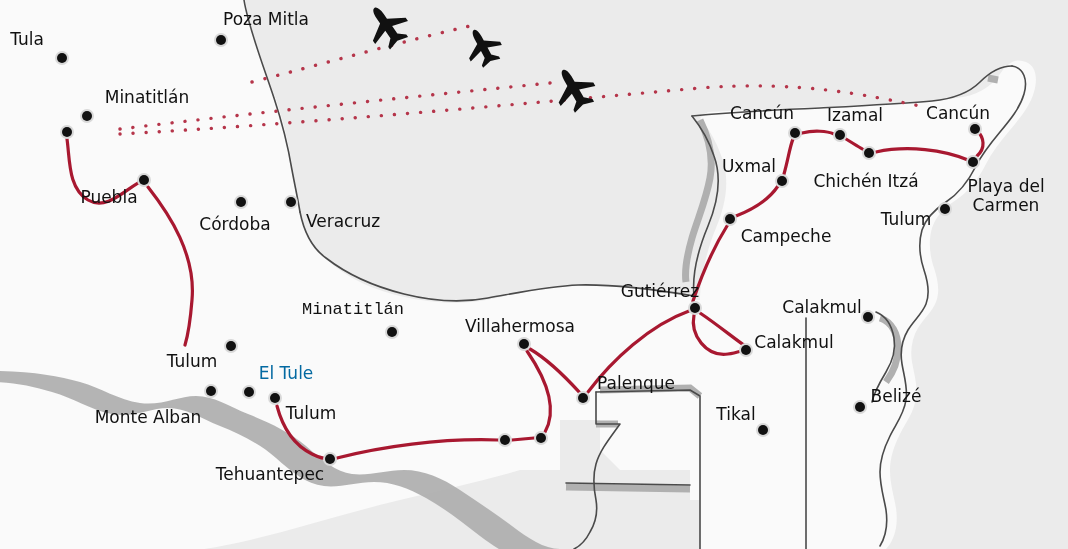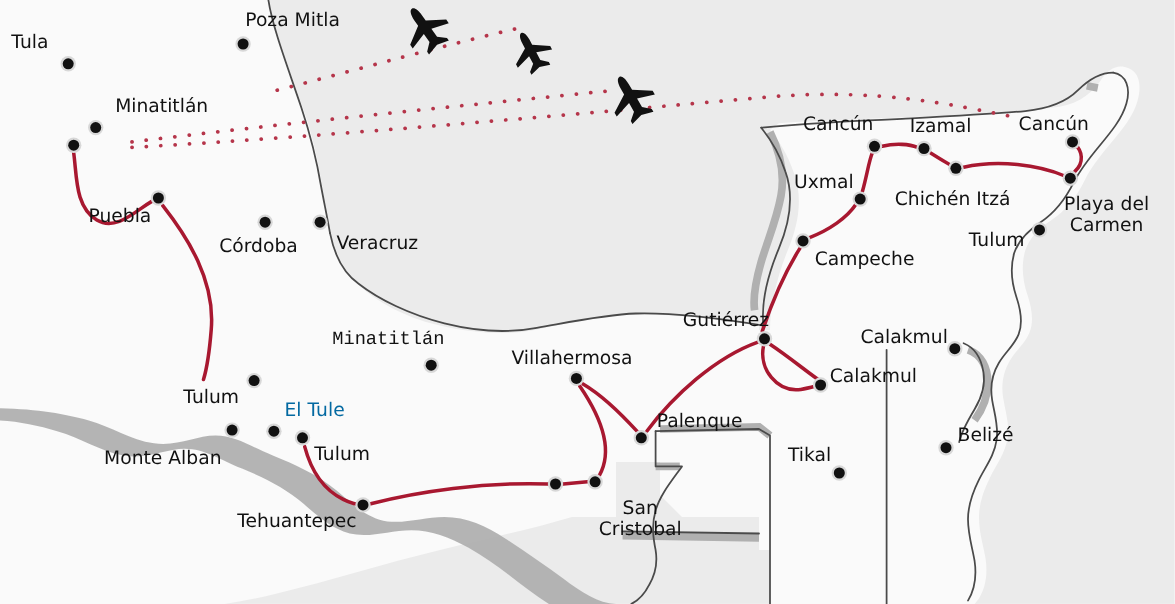--- a/index.html
+++ b/index.html
@@ -247,22 +247,20 @@
       <div class="city-dot" style="left: 211px; top: 391px; background: rgb(216, 216, 216);"></div>
       <div class="city-label c" style="left: 148px; top: 408px; color: rgb(17, 17, 17);">Monte Alban</div>
       <div class="city-dot" style="left: 249px; top: 392px; background: rgb(216, 216, 216);"></div>
       <div class="city-label c" style="left: 286px; top: 364px; color: #0369a1;">El Tule</div>
       <div class="city-dot" style="left: 275px; top: 398px; background: rgb(216, 216, 216);"></div>
       <div class="city-label c" style="left: 311px; top: 404px; color: rgb(17, 17, 17);">Tulum</div>
       <div class="city-dot" style="left: 330px; top: 459px; background: rgb(216, 216, 216);"></div>
       <div class="city-label c" style="left: 270px; top: 465px; color: rgb(17, 17, 17);">Tehuantepec</div>
       <div class="city-dot" style="left: 505px; top: 440px; background: rgb(216, 216, 216);"></div>
       <div class="city-dot" style="left: 541px; top: 438px; background: rgb(216, 216, 216);"></div>
-      <div class="city-label c" style="left: 582px; top: 453px; color: rgb(17, 17, 17);">San
-Cristobal</div>
       <div class="city-dot" style="left: 524px; top: 344px; background: rgb(216, 216, 216);"></div>
       <div class="city-label c" style="left: 520px; top: 317px; color: rgb(17, 17, 17);">Villahermosa</div>
       <div class="city-dot" style="left: 583px; top: 398px; background: rgb(216, 216, 216);"></div>
       <div class="city-label c" style="left: 636px; top: 374px; color: rgb(17, 17, 17);">Palenque</div>
       <div class="city-dot" style="left: 695px; top: 308px; background: rgb(216, 216, 216);"></div>
       <div class="city-label c" style="left: 660px; top: 282px; color: rgb(17, 17, 17);">Gutiérrez</div>
       <div class="city-dot" style="left: 746px; top: 350px; background: rgb(216, 216, 216);"></div>
       <div class="city-label c" style="left: 794px; top: 333px; color: rgb(17, 17, 17);">Calakmul</div>
       <div class="city-dot" style="left: 730px; top: 219px; background: rgb(216, 216, 216);"></div>
       <div class="city-label c" style="left: 786px; top: 227px; color: rgb(17, 17, 17);">Campeche</div>

